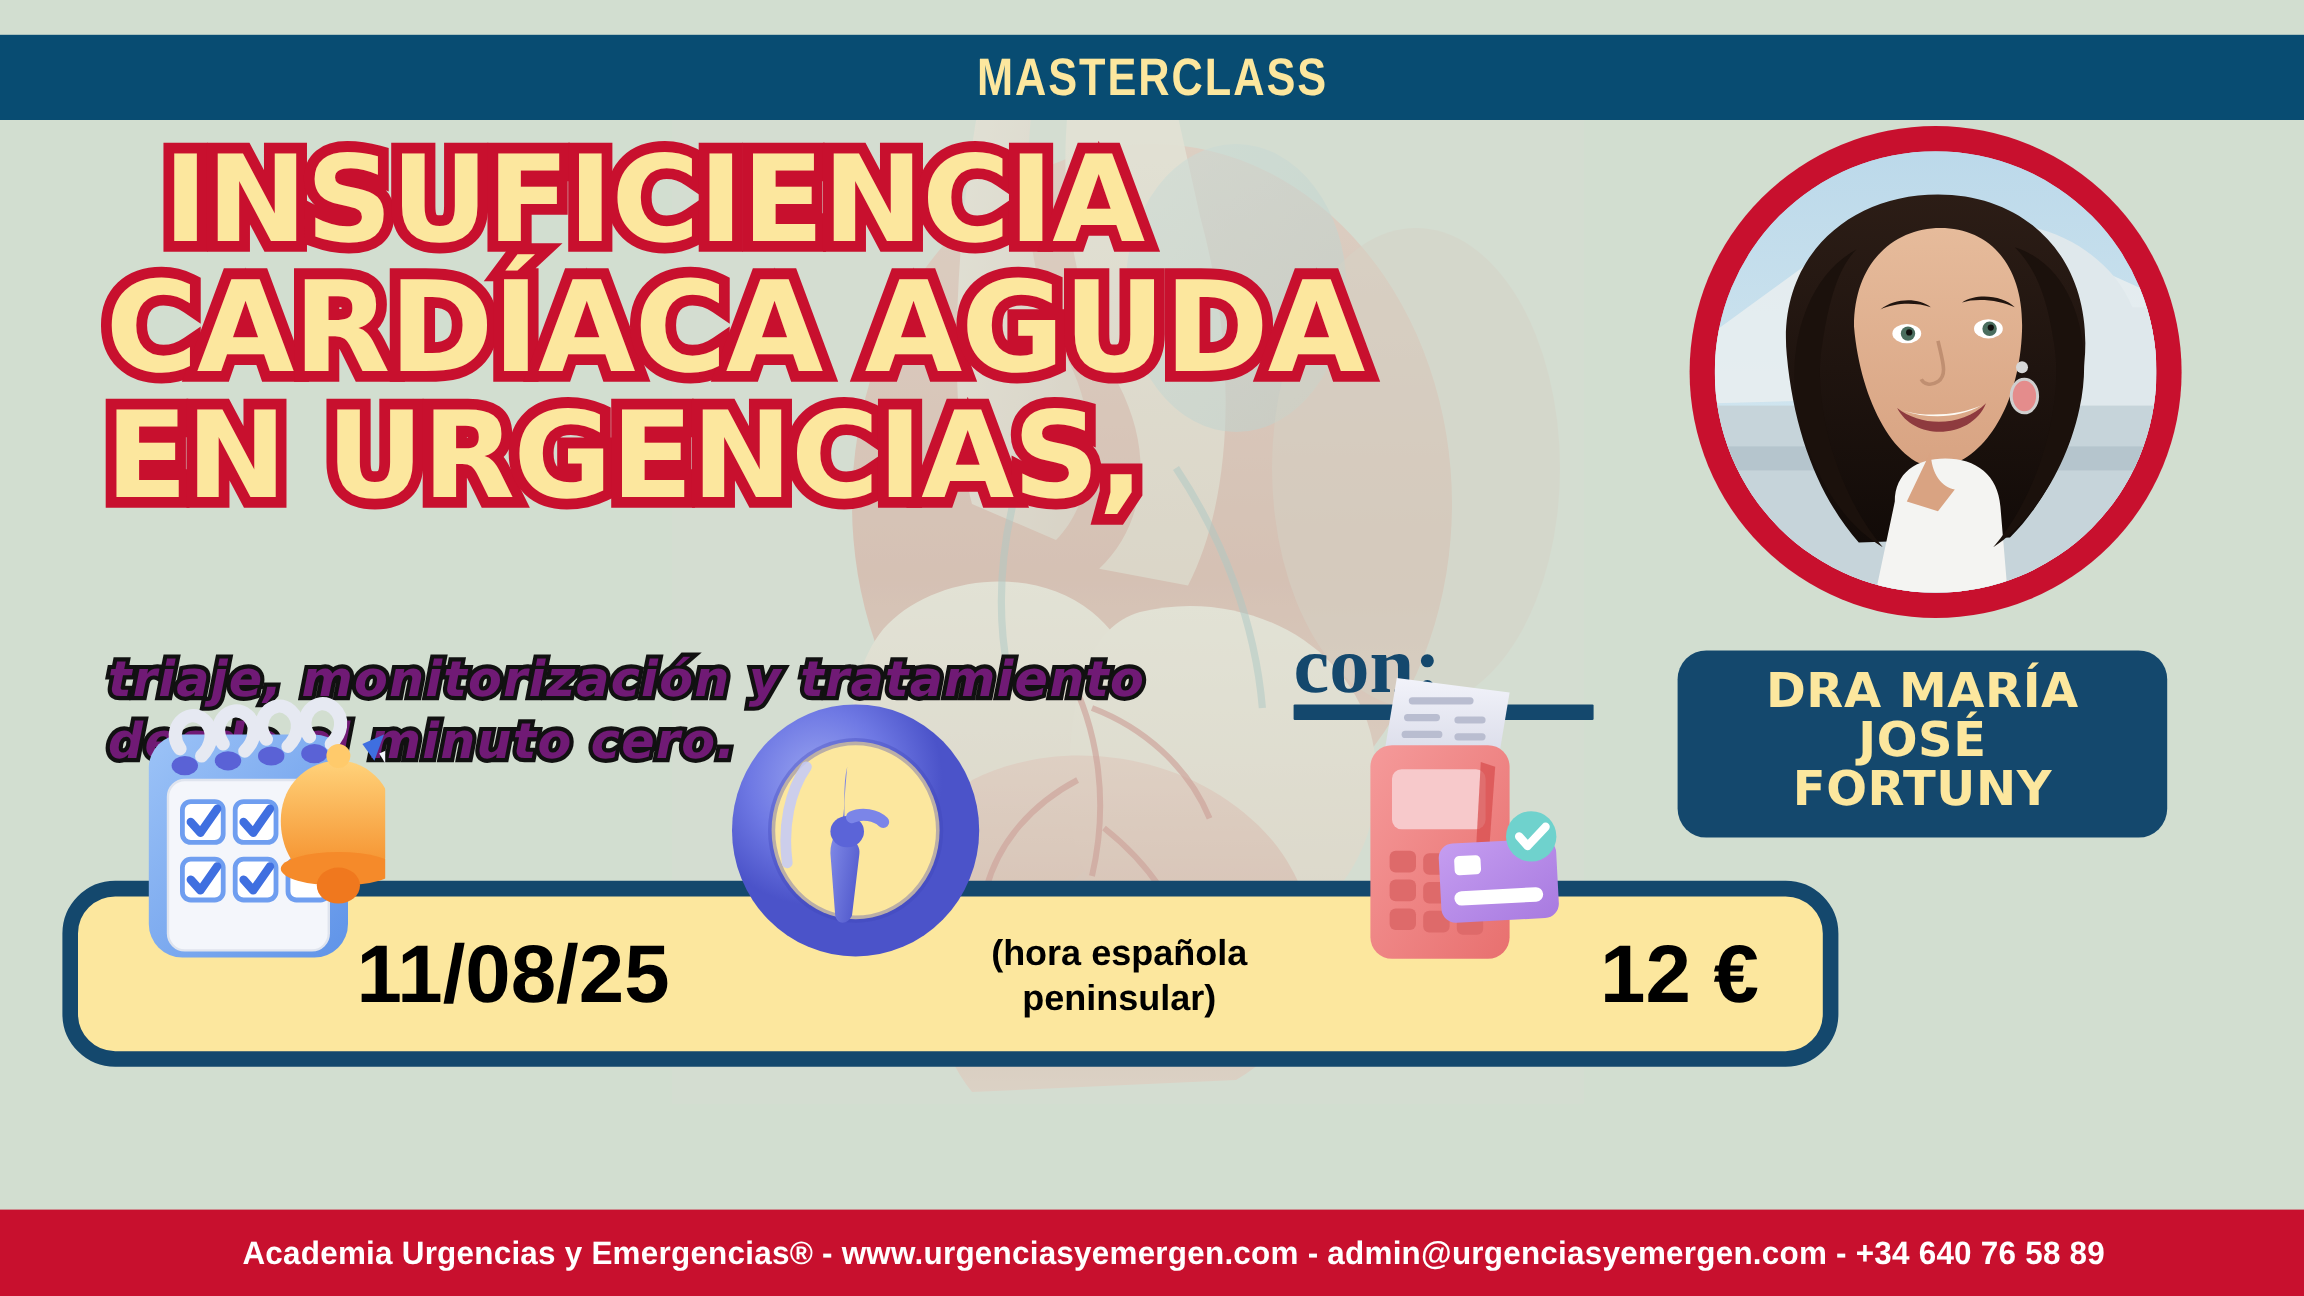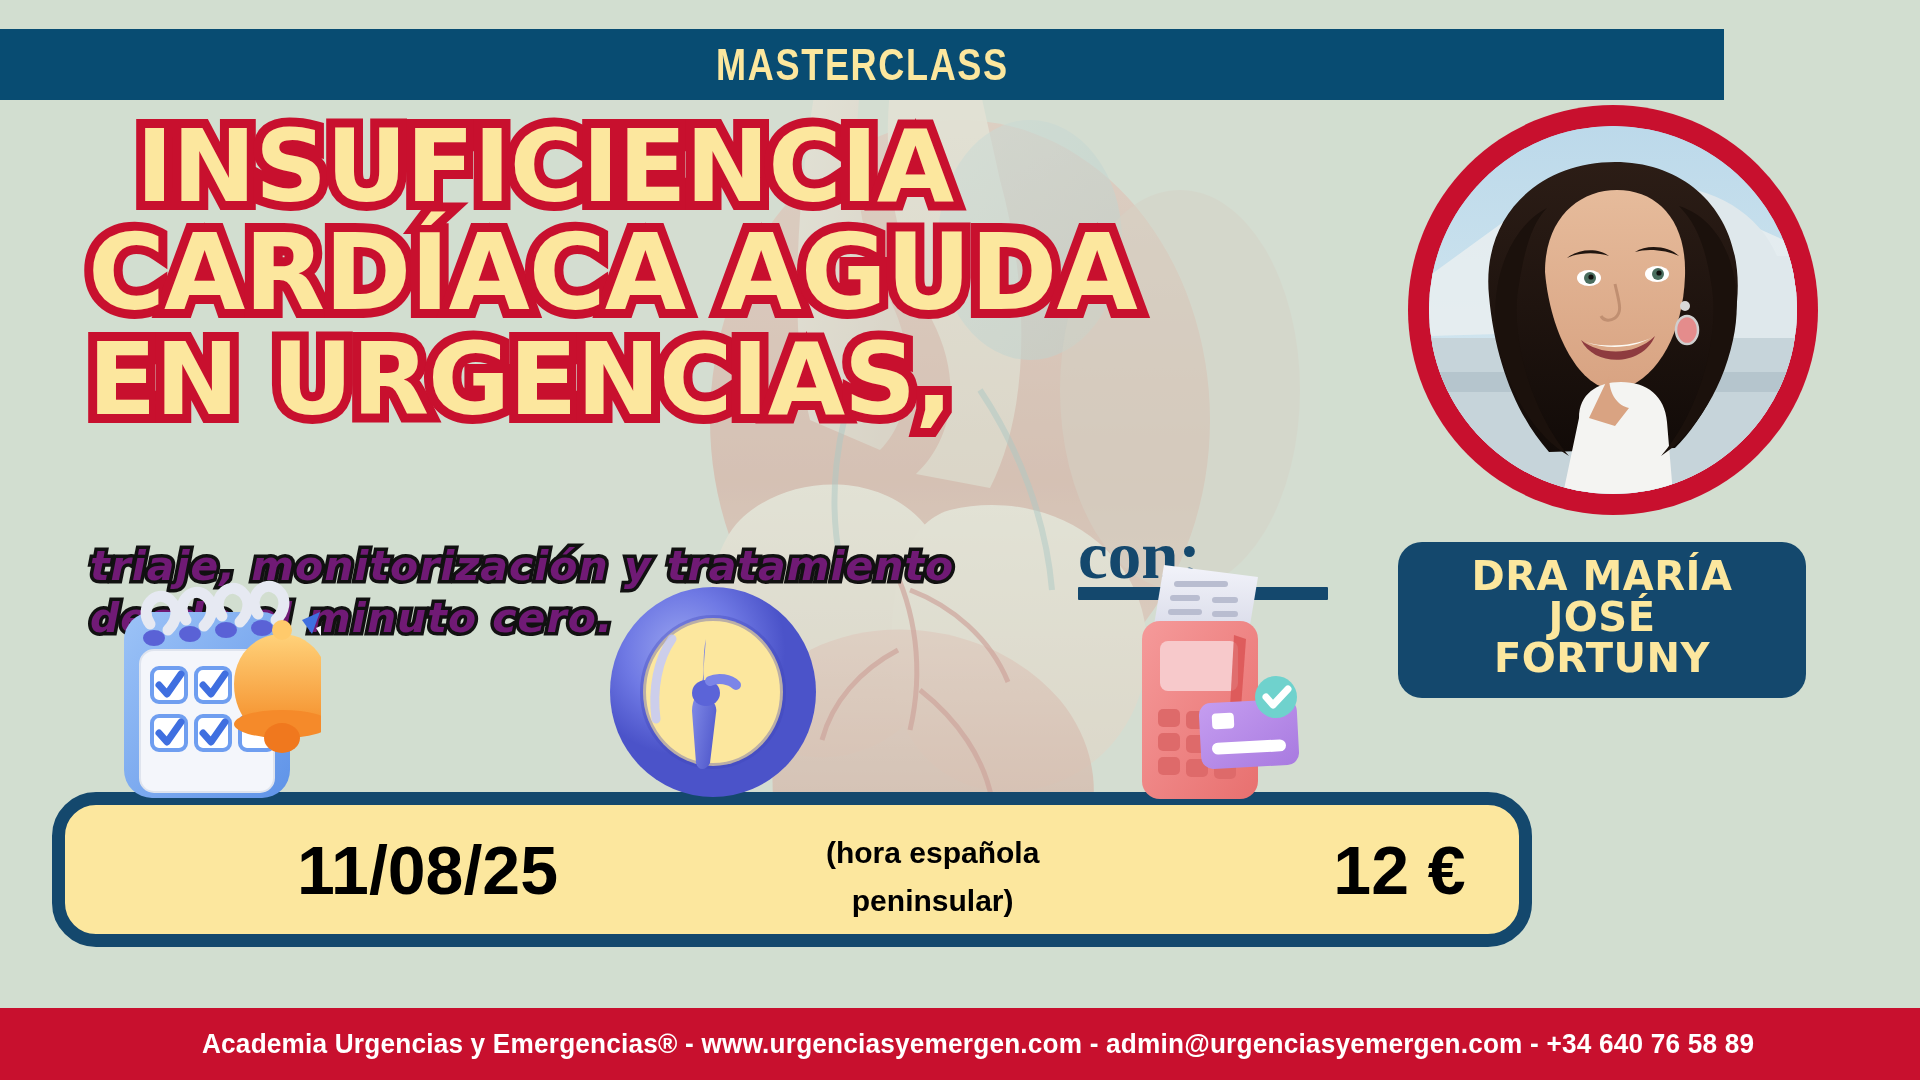--- a/index.html
+++ b/index.html
@@ -12,21 +12,21 @@
 
   
   #heart-bg {
     position:absolute; left:560px; top:90px; width:760px; height:830px;
     opacity:.55; pointer-events:none; overflow:hidden;
   }
   #heart-bg svg { width:100%; height:100%; display:block; }
 
   
   #topbar {
-    position:absolute; left:0; top:29px; width:1724px; height:71px;
+    position:absolute; left:0; top:29px; width:1920px; height:71px;
     background:#084c72; display:flex; align-items:center; justify-content:center;
   }
   #topbar .label {
     color:#fce79e; font-size:44px; font-weight:bold; letter-spacing:2px;
     font-family:"Liberation Sans", sans-serif;
     transform:scaleX(.82); transform-origin:center;
   }
 
   
   #headline { position:absolute; left:88px; top:118px; width:1020px; }
@@ -86,37 +86,37 @@
     background:#14486d; border-radius:24px; padding:14px 16px 18px;
     text-align:center;
   }
   #speaker-badge .nm {
     color:#fce79e; font-weight:bold; font-size:40px; line-height:1.03;
     font-family:"DejaVu Sans", sans-serif; letter-spacing:.5px;
   }
 
   
   #infobar {
-    position:absolute; left:52px; top:792px; width:1480px; height:155px;
+    position:absolute; left:52px; top:734px; width:1480px; height:155px;
     background:#fce79e; border:13px solid #14486d; border-radius:44px;
     display:flex; align-items:center;
   }
   .info-cell { display:flex; align-items:center; height:100%; }
   #cell-date { margin-left:232px; }
   #cell-time { margin-left:268px; }
   #cell-price { margin-left:294px; }
 
   .big-val {
     font-family:"Liberation Sans", sans-serif; font-weight:bold;
     color:#000; font-size:68px; line-height:1;
   }
   #time-stack { text-align:center; }
   #time-stack .sub {
     font-family:"Liberation Sans", sans-serif; font-weight:bold;
-    color:#000; font-size:30px; line-height:1.12; margin-top:14px;
+    color:#000; font-size:30px; line-height:1.12; margin-top:4px;
   }
 
   
   .deco { position:absolute; pointer-events:none; }
   #calendar-icon { left:106px; top:572px; width:215px; height:228px; }
   #clock-icon    { left:606px; top:585px; width:215px; height:215px; }
   #pos-icon      { left:1108px; top:563px; width:205px; height:240px; }
   .deco svg { width:100%; height:100%; display:block; }
 
   

